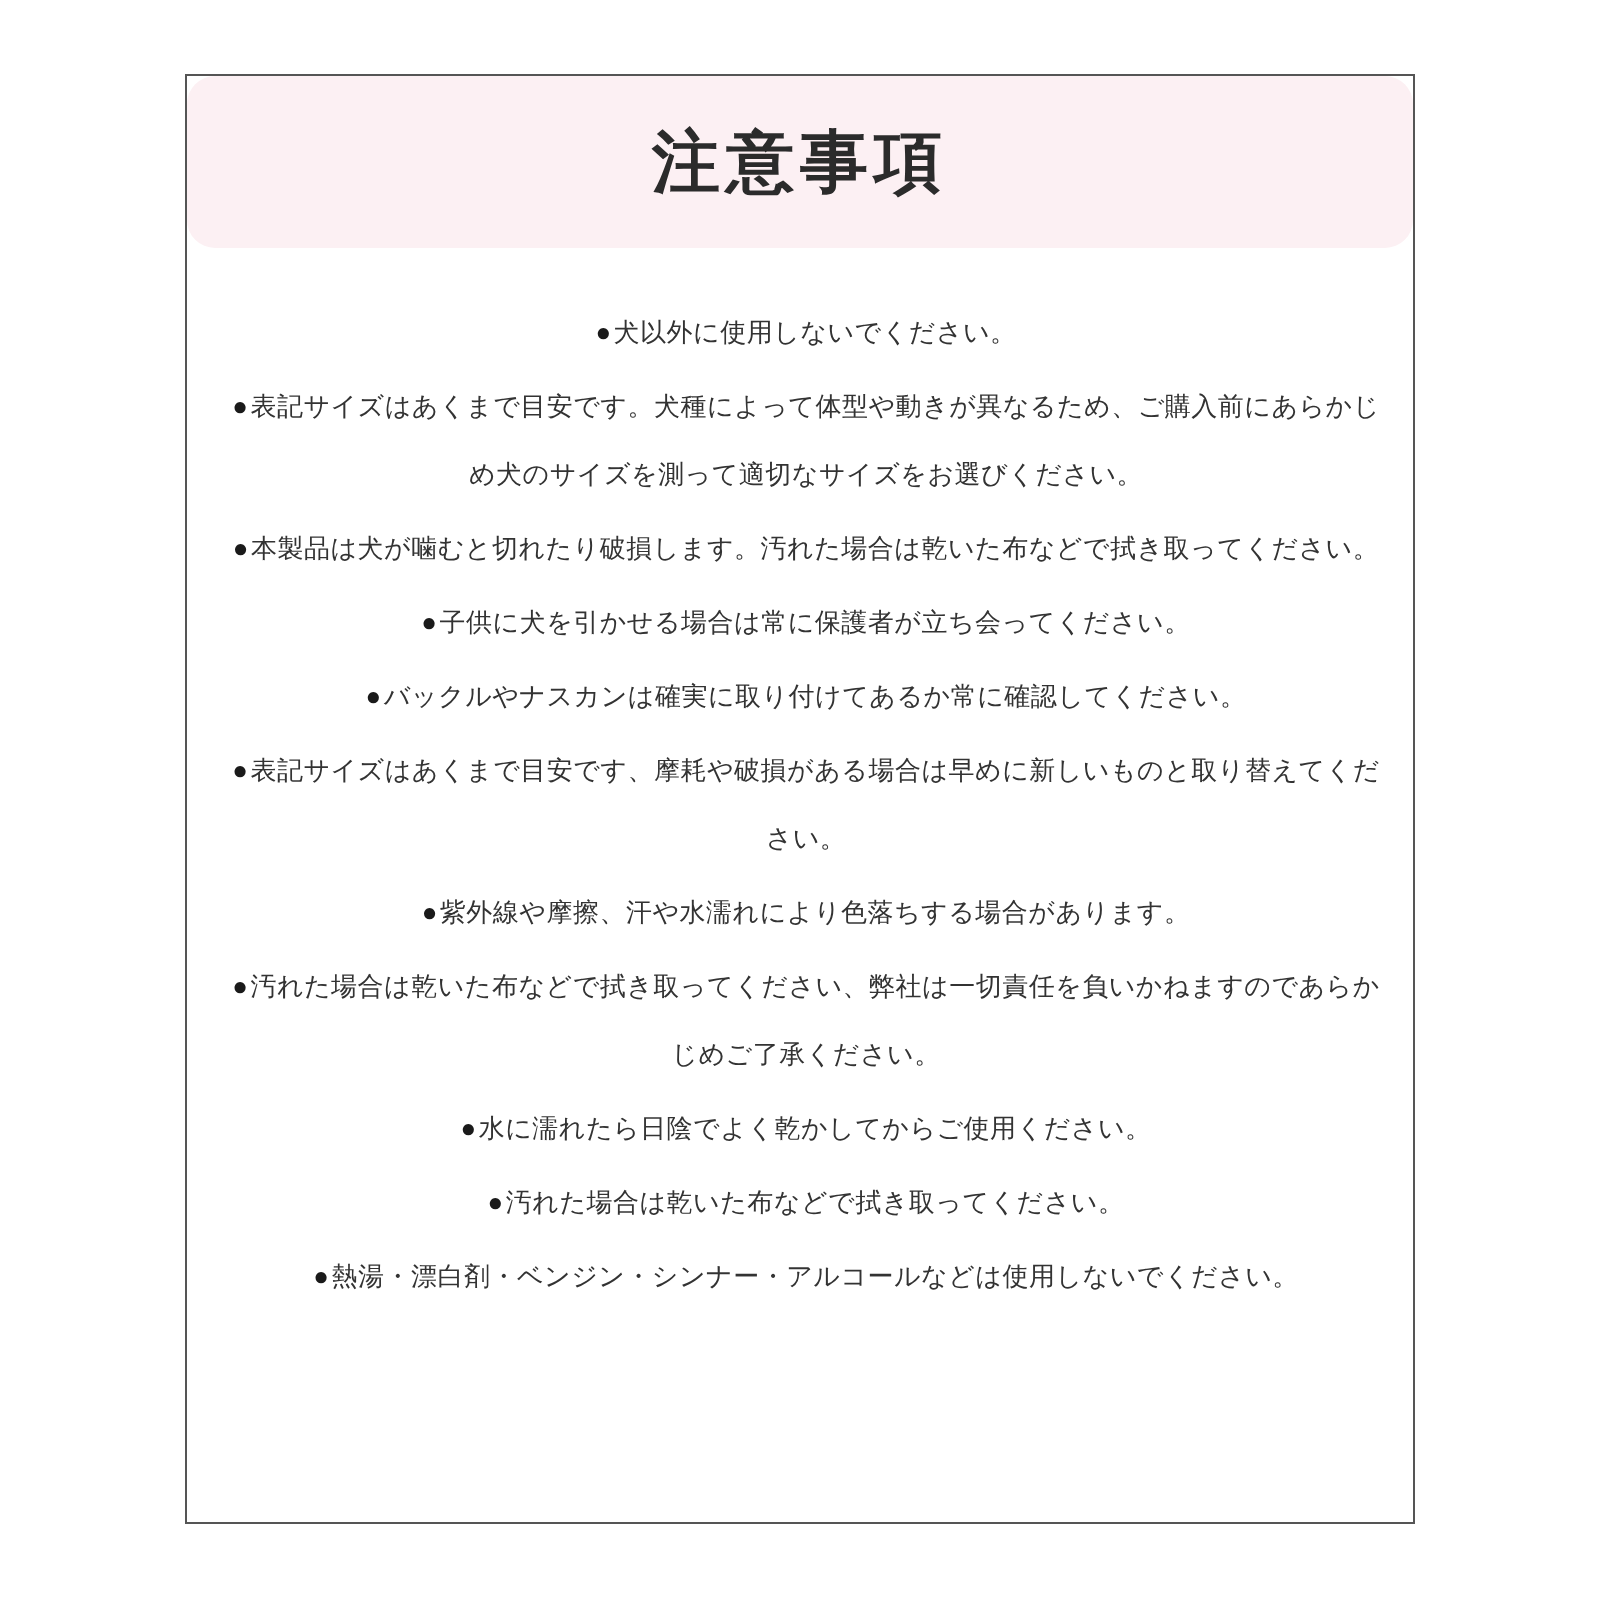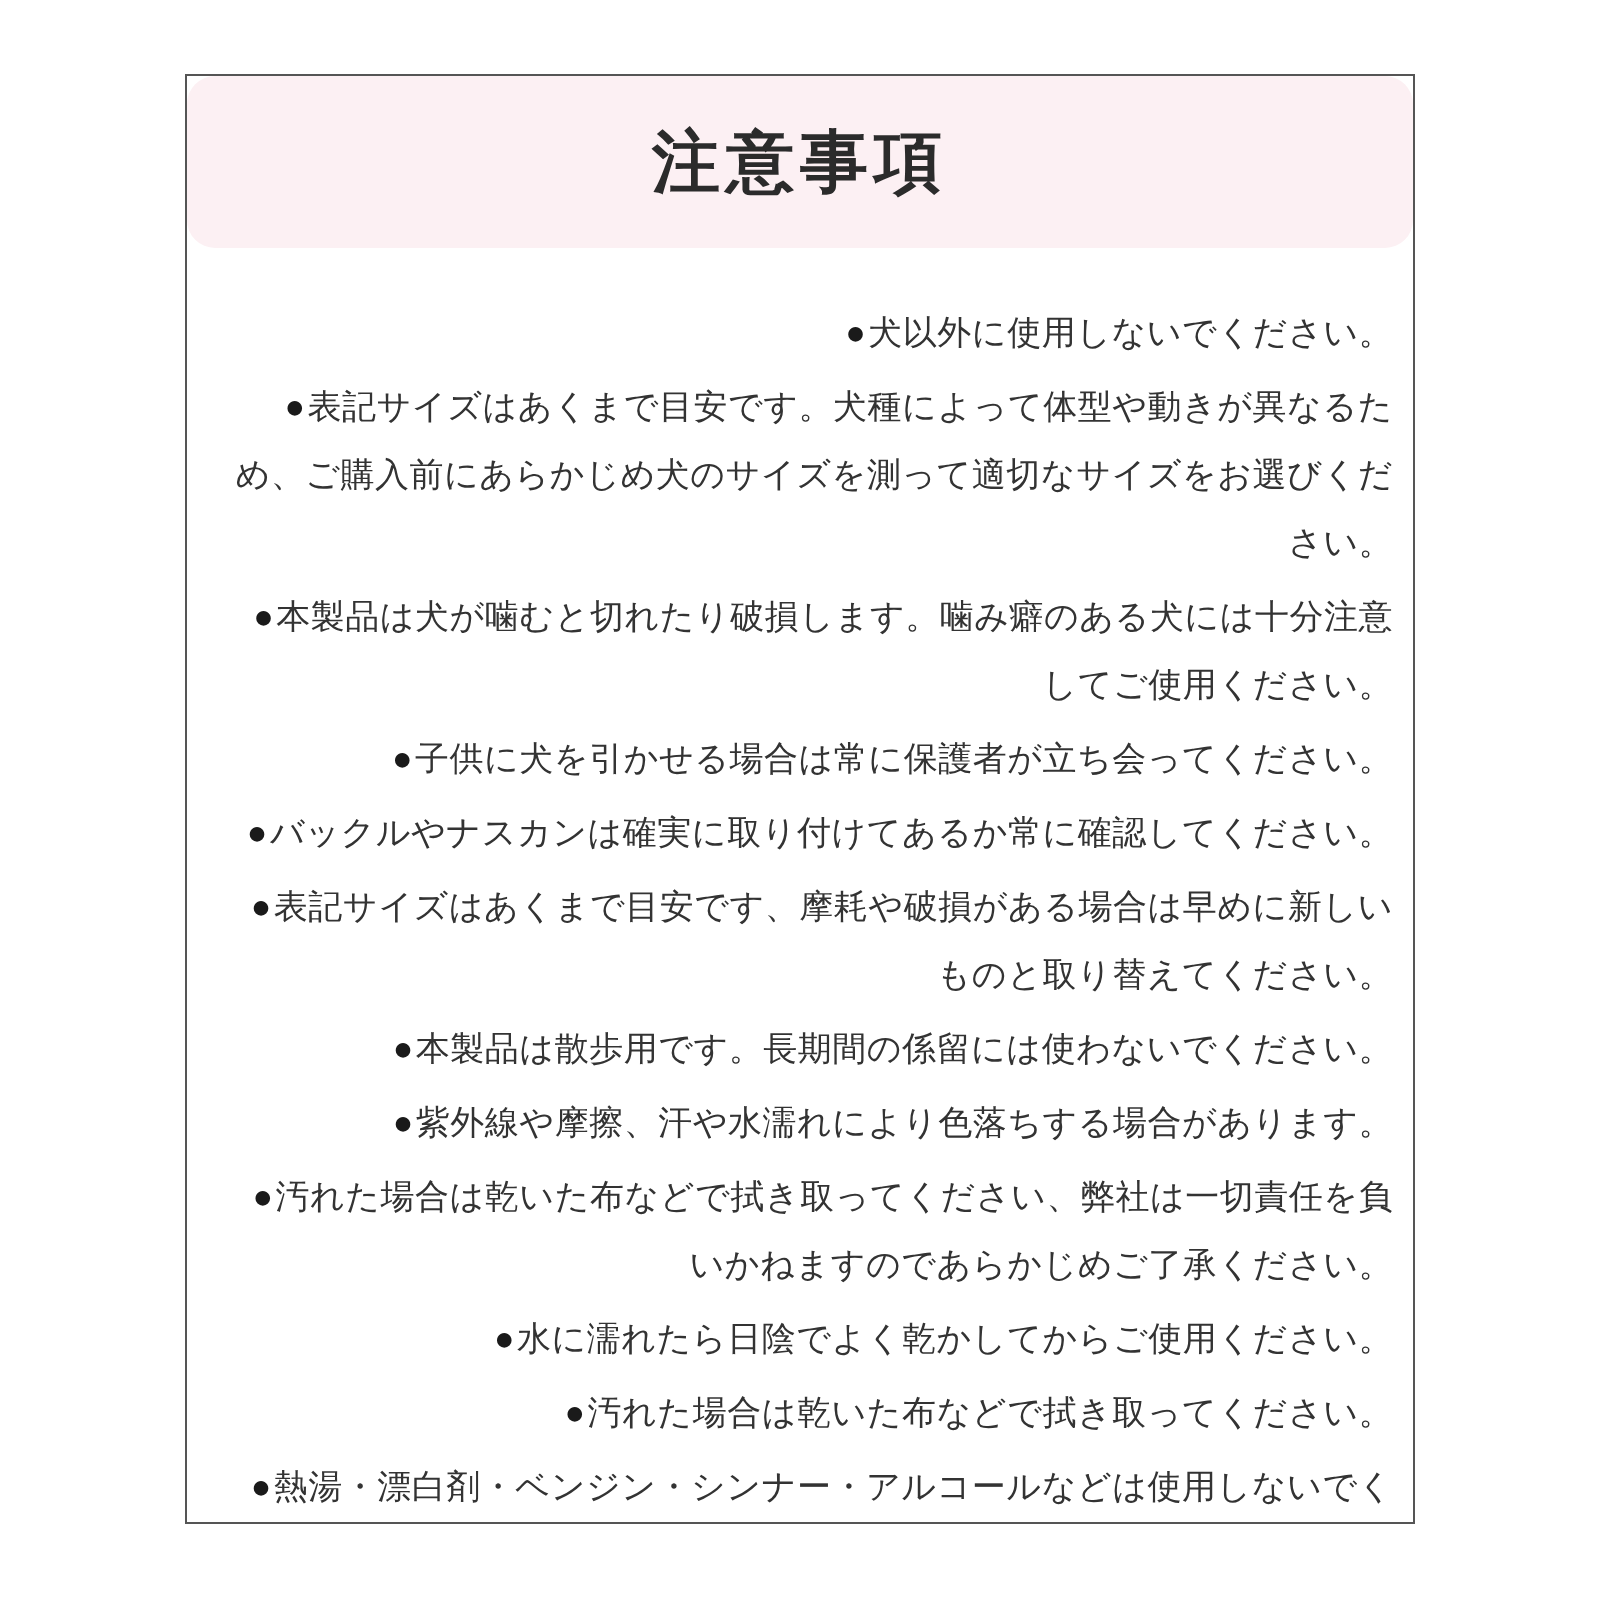--- a/index.html
+++ b/index.html
@@ -38,45 +38,44 @@
     font-weight: 700;
     color: #2b2b2b;
     letter-spacing: 6px;
   }
   .notice-body {
     padding: 50px 20px 60px 32px;
     box-sizing: border-box;
   }
   .notice-item {
     margin: 0 0 6px 0;
-    font-size: 34px;
+    font-size: 26px;
     line-height: 68px;
     color: #333333;
     letter-spacing: 0.5px;
-    text-align: right;
+    text-align: center;
   }
   .bullet {
     color: #1a1a1a;
     margin-right: 2px;
   }
 </style>
 </head>
 <body>
 
 <div class="notice-box">
   <div class="notice-header">
     <div class="notice-title">注意事項</div>
   </div>
   <div class="notice-body">
     <p class="notice-item"><span class="bullet">●</span><span>犬以外に使用しないでください。</span></p>
     <p class="notice-item"><span class="bullet">●</span><span>表記サイズはあくまで目安です。犬種によって体型や動きが異なるため、ご購入前にあらかじめ犬のサイズを測って適切なサイズをお選びください。</span></p>
-    <p class="notice-item"><span class="bullet">●</span><span>本製品は犬が噛むと切れたり破損します。噛み癖のある犬には十分注意してご使用ください。</span></p>
+    <p class="notice-item"><span class="bullet">●</span><span>本製品は犬が噛むと切れたり破損します。汚れた場合は乾いた布などで拭き取ってください。</span></p>
     <p class="notice-item"><span class="bullet">●</span><span>子供に犬を引かせる場合は常に保護者が立ち会ってください。</span></p>
     <p class="notice-item"><span class="bullet">●</span><span>バックルやナスカンは確実に取り付けてあるか常に確認してください。</span></p>
     <p class="notice-item"><span class="bullet">●</span><span>表記サイズはあくまで目安です、摩耗や破損がある場合は早めに新しいものと取り替えてください。</span></p>
-    <p class="notice-item"><span class="bullet">●</span><span>本製品は散歩用です。長期間の係留には使わないでください。</span></p>
     <p class="notice-item"><span class="bullet">●</span><span>紫外線や摩擦、汗や水濡れにより色落ちする場合があります。</span></p>
     <p class="notice-item"><span class="bullet">●</span><span>汚れた場合は乾いた布などで拭き取ってください、弊社は一切責任を負いかねますのであらかじめご了承ください。</span></p>
     <p class="notice-item"><span class="bullet">●</span><span>水に濡れたら日陰でよく乾かしてからご使用ください。</span></p>
     <p class="notice-item"><span class="bullet">●</span><span>汚れた場合は乾いた布などで拭き取ってください。</span></p>
     <p class="notice-item"><span class="bullet">●</span><span>熱湯・漂白剤・ベンジン・シンナー・アルコールなどは使用しないでください。</span></p>
   </div>
 </div>
 
 </body></html>

